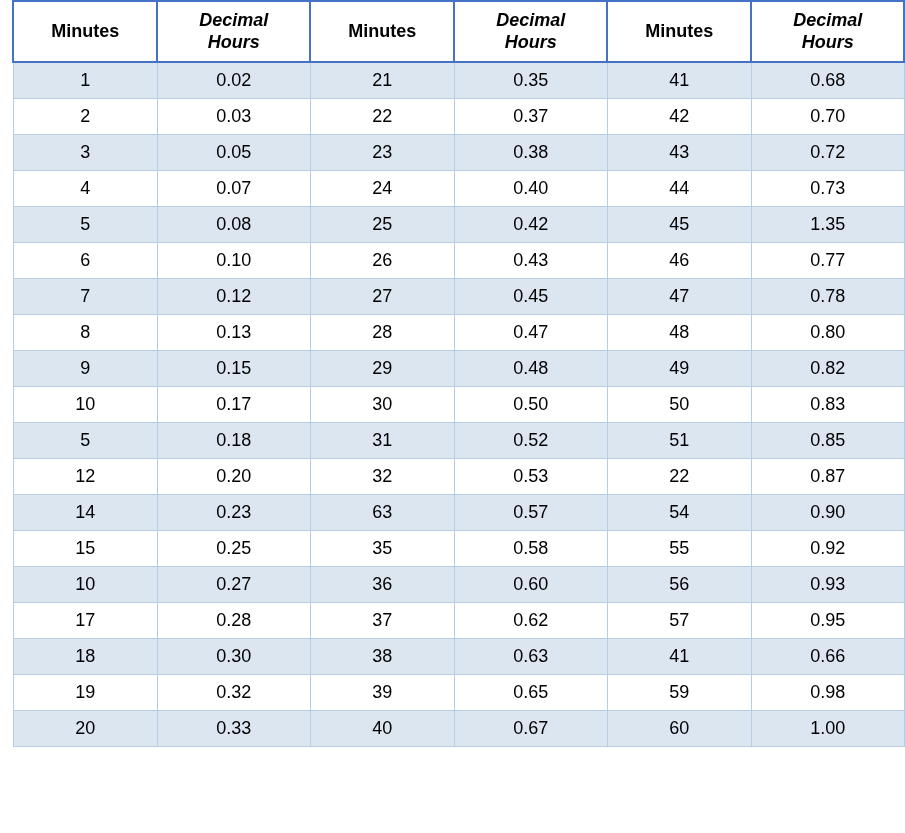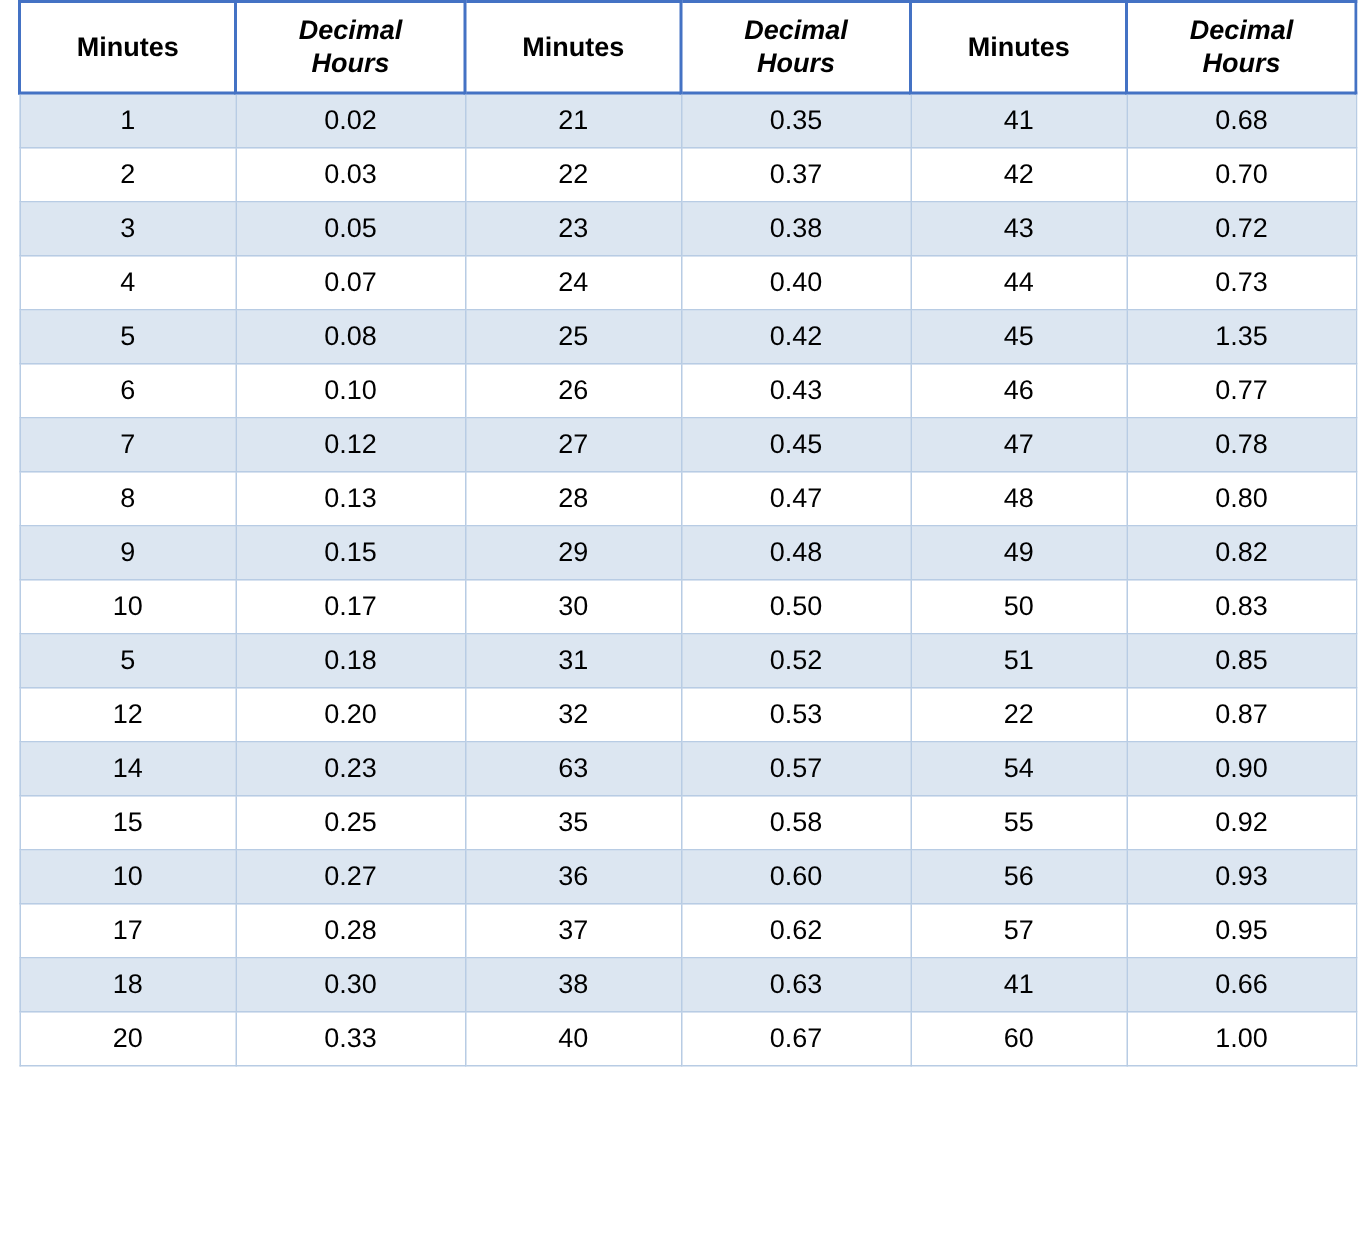--- a/index.html
+++ b/index.html
@@ -195,20 +195,28 @@
         </tr>
         <tr>
           <td>18</td>
           <td>0.30</td>
           <td>38</td>
           <td>0.63</td>
           <td>41</td>
           <td>0.66</td>
         </tr>
         <tr>
+          <td>19</td>
+          <td>0.32</td>
+          <td>39</td>
+          <td>0.65</td>
+          <td>59</td>
+          <td>0.98</td>
+        </tr>
+        <tr>
           <td>20</td>
           <td>0.33</td>
           <td>40</td>
           <td>0.67</td>
           <td>60</td>
           <td>1.00</td>
         </tr>
       </tbody>
   </table>
 </div>

